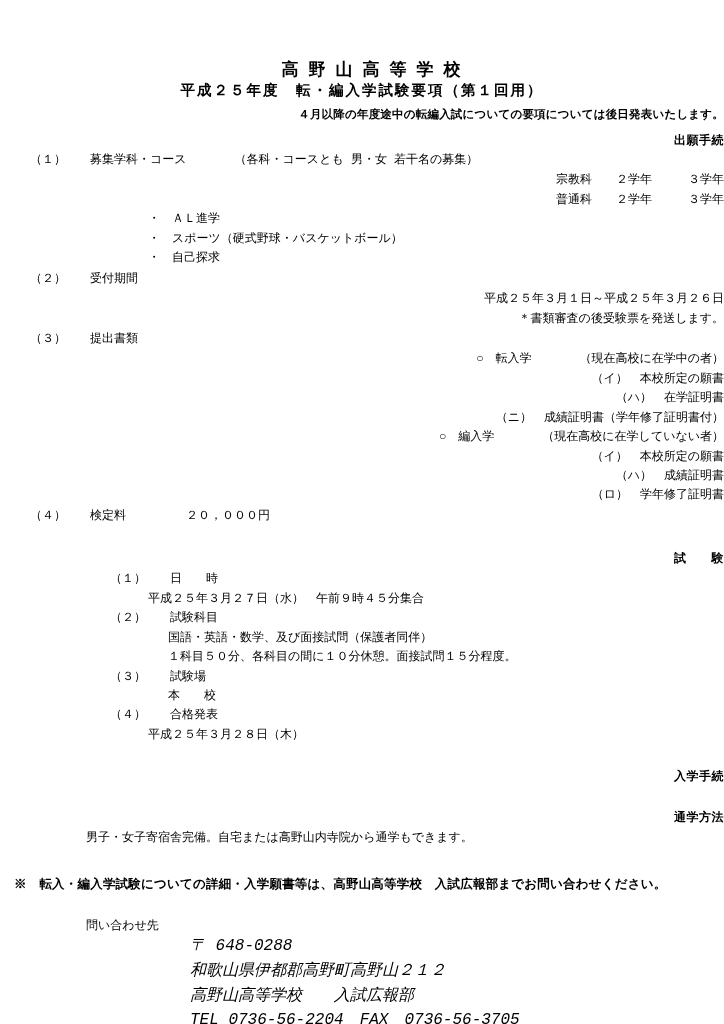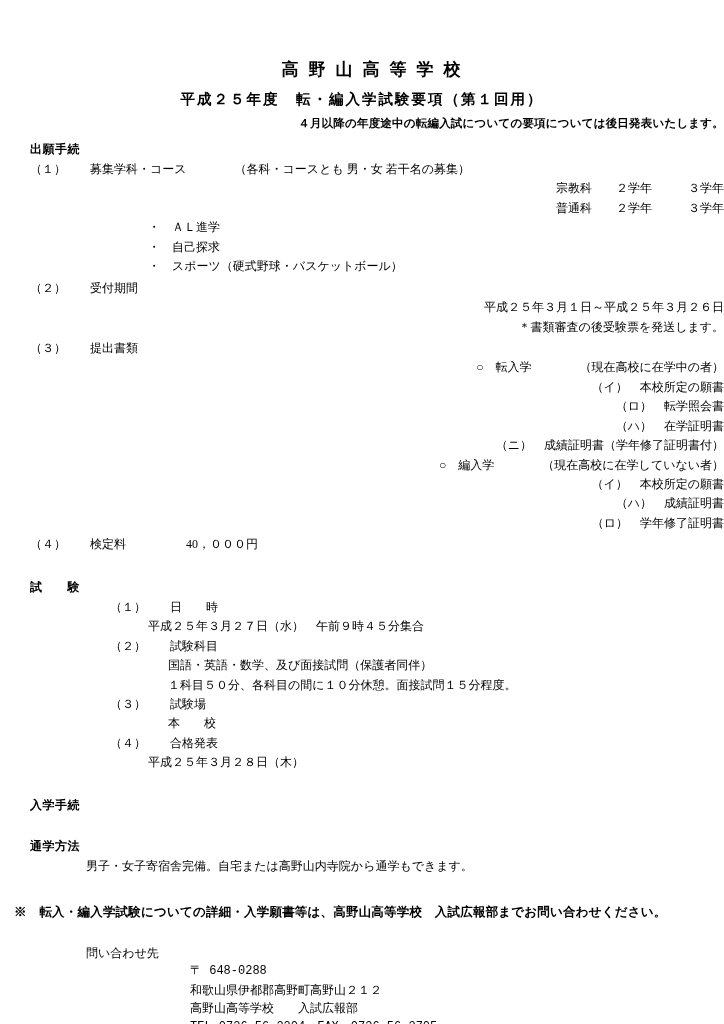--- a/index.html
+++ b/index.html
@@ -28,62 +28,63 @@
     font-weight: bold;
     letter-spacing: 10px;
     margin-top: 58px;
     padding-left: 28px;
   }
   .doc-title {
     text-align: center;
     font-size: 14.5px;
     font-weight: bold;
     letter-spacing: 2px;
-    margin-top: 9px;
   }
   .notice-line {
     text-align: right;
     font-size: 11.5px;
     font-weight: bold;
     margin-top: 7px;
     letter-spacing: 0.2px;
   }
   .section-head {
     font-weight: bold;
     font-size: 12px;
     margin-top: 10px;
     margin-left: 30px;
     letter-spacing: 0.5px;
+    text-align: right;
   }
   .row {
     font-size: 12px;
     line-height: 1.62;
     white-space: pre;
   }
-  .ind-0  { margin-left: 30px; }
+  .ind-0  { margin-left: 30px; font-family: Liberation Mono, monospace; }
   .ind-2  { margin-left: 86px; }
   .ind-3  { margin-left: 128px; text-align: right; }
   .ind-4  { margin-left: 148px; }
   .ind-5  { margin-left: 168px; }
   .ind-6  { margin-left: 110px; }
   .blk { margin-top: 2px; }
   .gap-md { height: 14px; }
   .mono {
     font-family: "Liberation Mono", "DejaVu Sans Mono", monospace;
     font-size: 11.5px;
   }
   .contact-head {
     margin-left: 86px;
     font-size: 12px;
     margin-top: 24px;
   }
   .contact-line {
     margin-left: 190px;
-    font-size: 12px;
+    font-size: 16px;
     line-height: 1.55;
+    font-style: italic;
   }
   .note-star {
     font-size: 12.5px;
     font-weight: bold;
     margin-left: 14px;
     margin-top: 28px;
     letter-spacing: 0.2px;
   }
 </style>
 </head>
@@ -94,41 +95,40 @@
   <div class="school-title">高野山高等学校</div>
   <div class="doc-title">平成２５年度　転・編入学試験要項（第１回用）</div>
   <div class="notice-line">４月以降の年度途中の転編入試についての要項については後日発表いたします。</div>
 
   <div class="section-head">出願手続</div>
 
   <div class="row ind-0 blk"><span>（１）</span><span>　　</span><span>募集学科・コース</span><span>　　　　</span><span>（各科・コースとも 男・女 若干名の募集）</span></div>
   <div class="row ind-3">宗教科　　２学年　　　３学年</div>
   <div class="row ind-3">普通科　　２学年　　　３学年</div>
   <div class="row ind-4">・　ＡＬ進学</div>
+  <div class="row ind-4">・　スポーツ（硬式野球・バスケットボール）</div>
   <div class="row ind-4">・　自己探求</div>
-  <div class="row ind-4">・　スポーツ（硬式野球・バスケットボール）</div>
 
   <div class="row ind-0 blk"><span>（２）</span><span>　　</span><span>受付期間</span></div>
   <div class="row ind-3">平成２５年３月１日～平成２５年３月２６日</div>
   <div class="row ind-3">＊書類審査の後受験票を発送します。</div>
 
   <div class="row ind-0 blk"><span>（３）</span><span>　　</span><span>提出書類</span></div>
 
   <div class="row ind-3"><span>○　転入学</span><span>　　　　</span><span>（現在高校に在学中の者）</span></div>
   <div class="row ind-3">（イ）　本校所定の願書</div>
-  <div class="row ind-3">（ロ）　転学照会書</div>
   <div class="row ind-3">（ハ）　在学証明書</div>
   <div class="row ind-3">（ニ）　成績証明書（学年修了証明書付）</div>
 
   <div class="row ind-3"><span>○　編入学</span><span>　　　　</span><span>（現在高校に在学していない者）</span></div>
   <div class="row ind-3">（イ）　本校所定の願書</div>
   <div class="row ind-3">（ハ）　成績証明書</div>
   <div class="row ind-3">（ロ）　学年修了証明書</div>
 
-  <div class="row ind-0 blk"><span>（４）</span><span>　　</span><span>検定料</span><span>　　　　　</span><span>40，０００円</span></div>
+  <div class="row ind-0 blk"><span>（４）</span><span>　　</span><span>検定料</span><span>　　　　　</span><span>２０，０００円</span></div>
 
   <div class="gap-md"></div>
 
   <div class="section-head">試　　験</div>
 
   <div class="row ind-6 blk"><span>（１）</span><span>　　</span><span>日　　時</span></div>
   <div class="row ind-4">平成２５年３月２７日（水）　午前９時４５分集合</div>
 
   <div class="row ind-6"><span>（２）</span><span>　　</span><span>試験科目</span></div>
   <div class="row ind-5">国語・英語・数学、及び面接試問（保護者同伴）</div>

